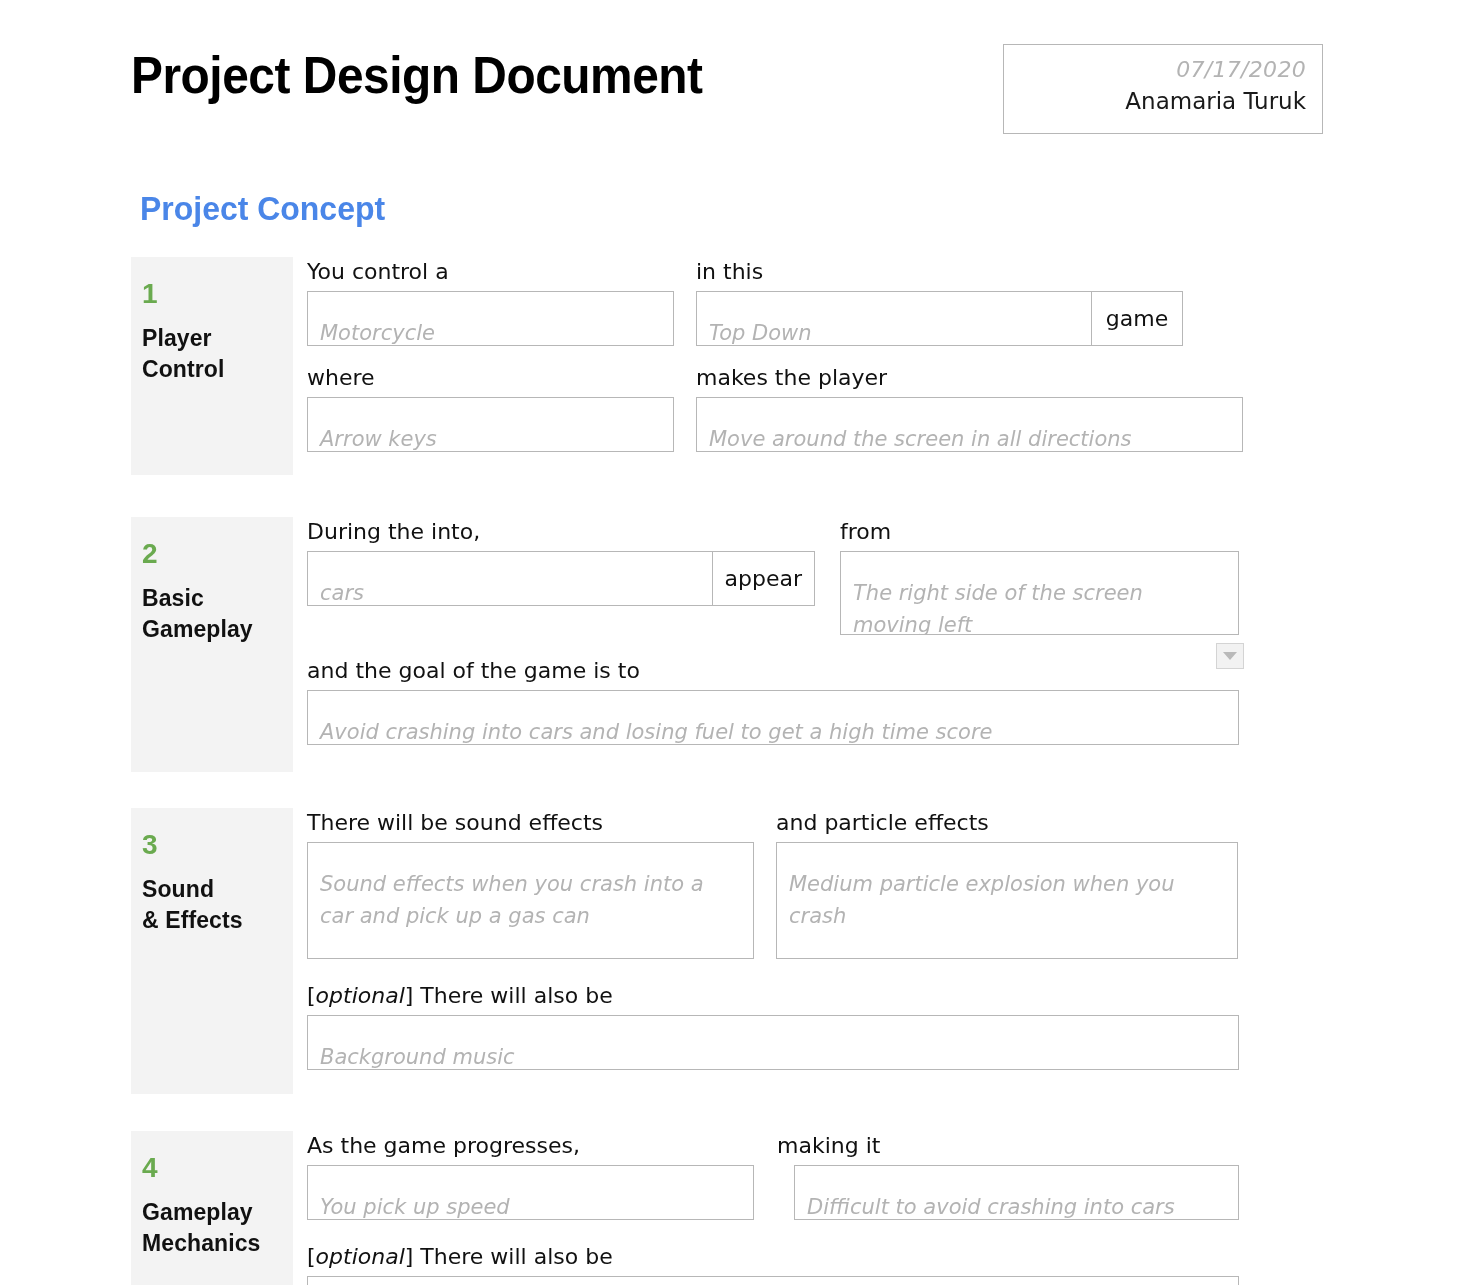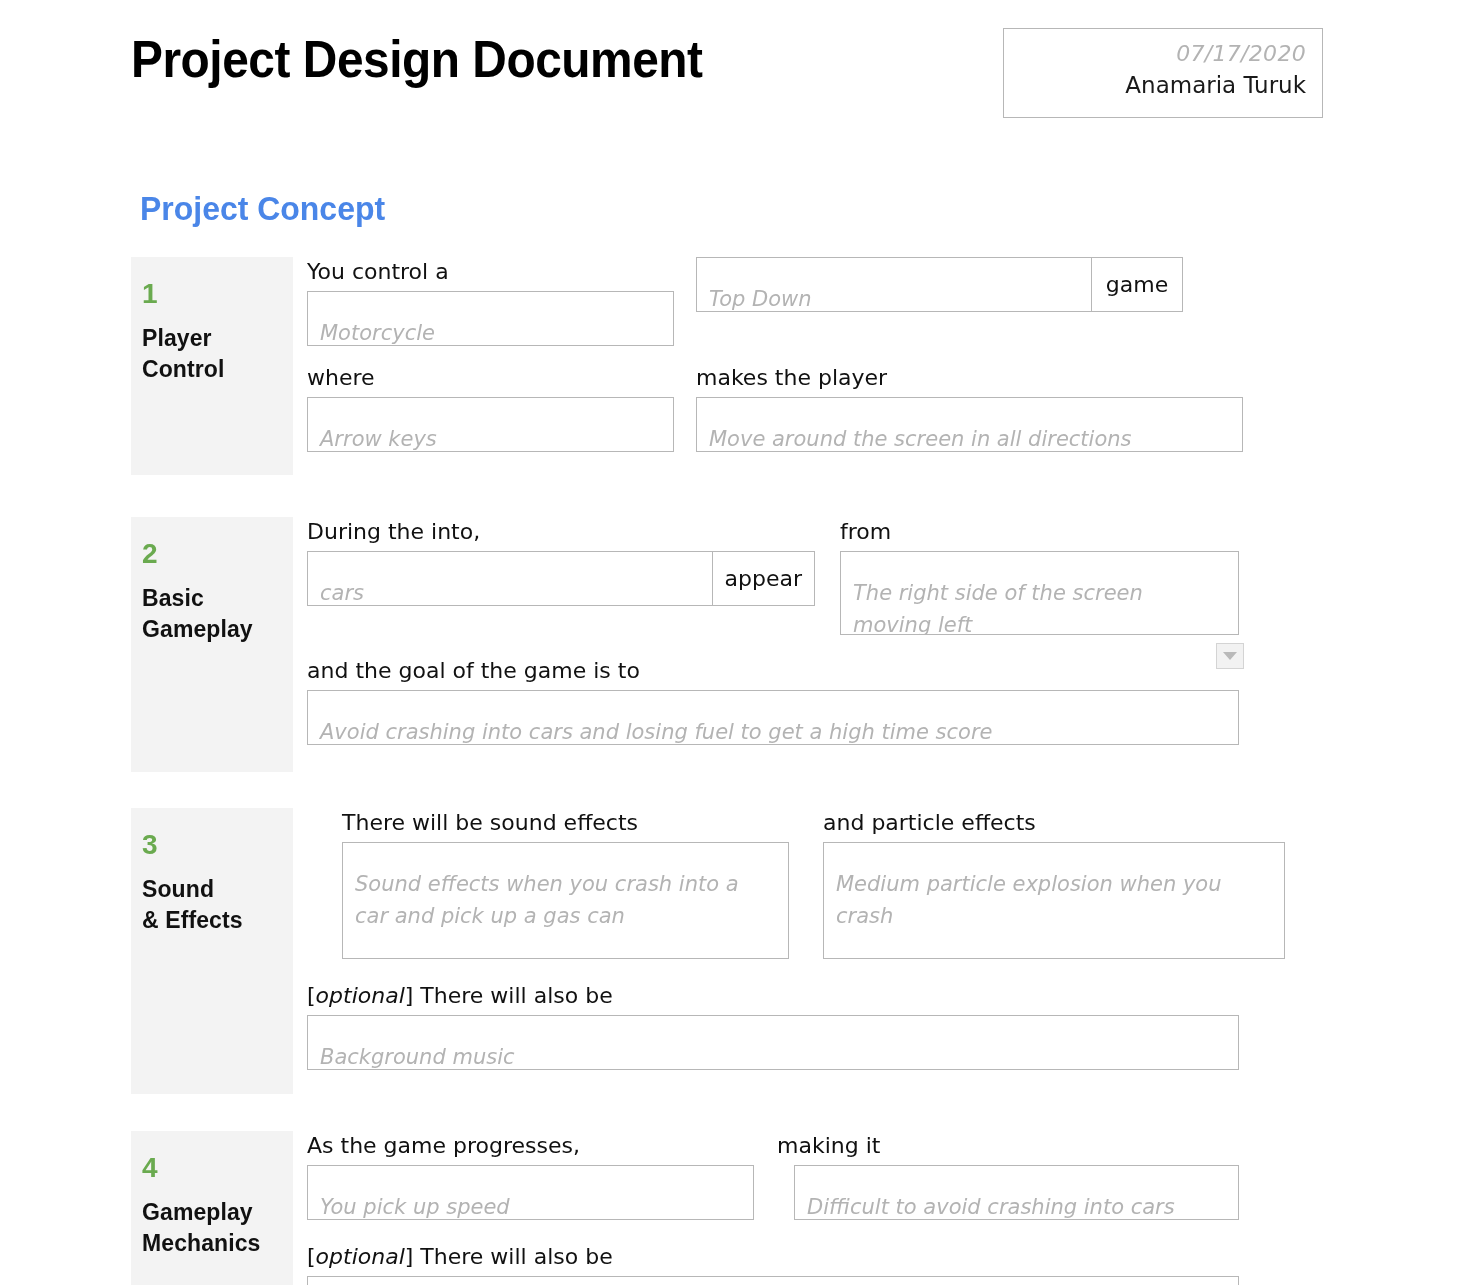--- a/index.html
+++ b/index.html
@@ -19,21 +19,21 @@
     position: relative;
     width: 1470px;
     height: 1285px;
     box-sizing: border-box;
   }
 
   
   .header {
     position: absolute;
     left: 131px;
-    top: 28px;
+    top: 44px;
     width: 1192px;
     height: 92px;
   }
   .doc-title {
     position: absolute;
     left: 0;
     top: 0;
     margin: 0;
     font-family: "Liberation Sans Narrow", "Liberation Sans", sans-serif;
     font-size: 52px;
@@ -225,20 +225,21 @@
     </div>
     <div class="block-body">
       <div class="row">
         <div class="col" style="width:367px;">
           <div class="field-label">You control a</div>
           <div class="input-wrap">
             <div class="input-box" style="width:367px;height:55px;">Motorcycle</div>
           </div>
         </div>
         <div class="col" style="width:547px;">
+          <div class="field-label">in this</div>
           <div class="input-wrap">
             <div class="input-box" style="width:396px;height:55px;">Top Down</div>
             <div class="suffix-box" style="width:91px;height:55px;">game</div>
           </div>
         </div>
       </div>
 
       <div class="row" style="margin-top:17px;">
         <div class="col" style="width:367px;">
           <div class="field-label">where</div>
@@ -297,21 +298,21 @@
 
   <div class="block" style="top:808px;">
     <div class="block-aside" style="height:286px;">
       <div class="block-num">3</div>
       <div class="block-name">
         <div>Sound</div>
         <div>&amp; Effects</div>
       </div>
     </div>
     <div class="block-body">
-      <div class="row" style="gap:34px;margin-left:35px;">
+      <div class="row" style="gap:22px;">
         <div class="col" style="width:447px;">
           <div class="field-label">There will be sound effects</div>
           <div class="input-wrap">
             <div class="input-box" style="width:447px;height:117px;">Sound effects when you crash into a car and pick up a gas can</div>
           </div>
         </div>
         <div class="col" style="width:462px;">
           <div class="field-label">and particle effects</div>
           <div class="input-wrap">
             <div class="input-box" style="width:462px;height:117px;">Medium particle explosion when you crash</div>

